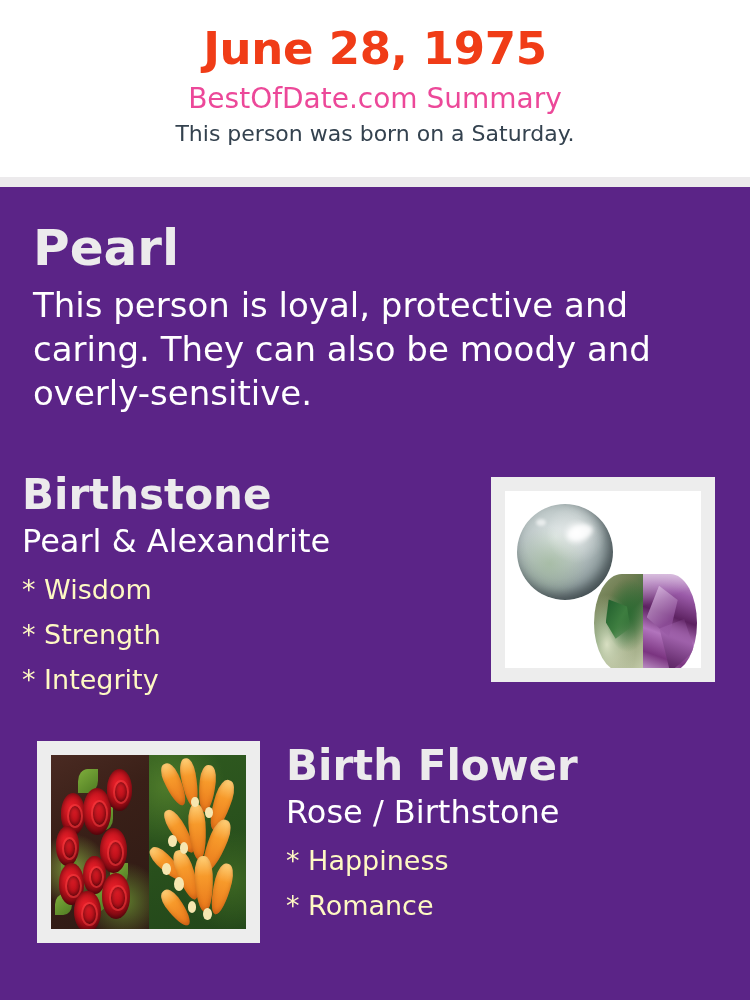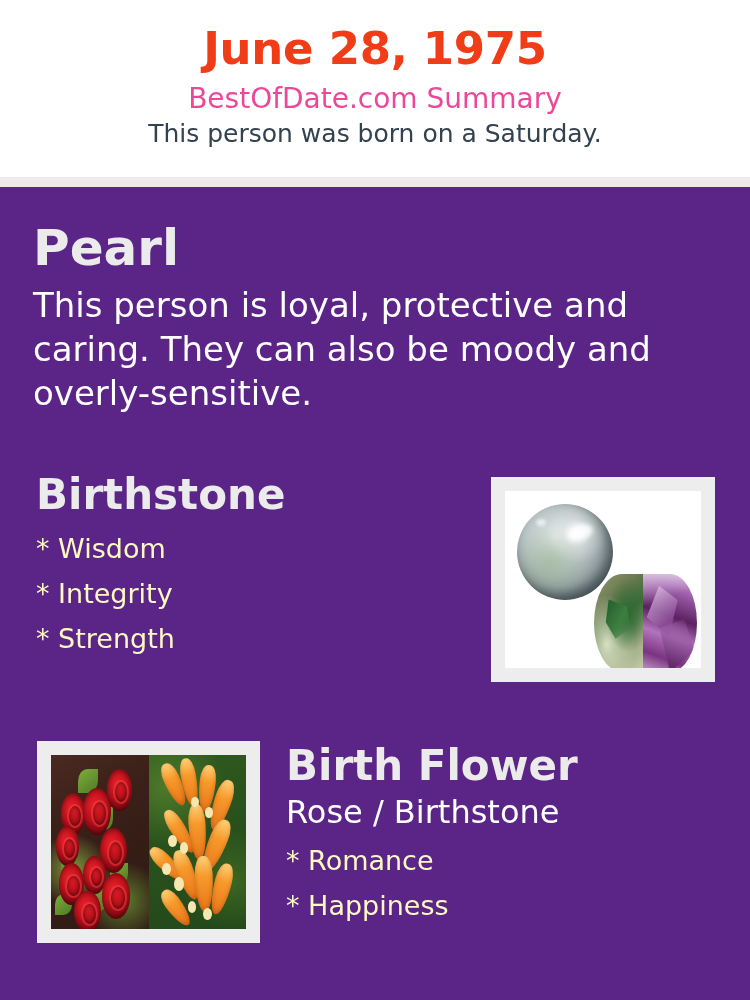--- a/index.html
+++ b/index.html
@@ -45,21 +45,21 @@
     margin: 0;
     padding-top: 6px;
     font-size: 28px;
     line-height: 34px;
     font-weight: normal;
     color: #ec4899;
   }
   .header-dayline {
     margin: 0;
     padding-top: 3px;
-    font-size: 25px;
+    font-size: 22px;
     line-height: 30px;
     font-weight: normal;
     color: #34424f;
   }
   .header-rule {
     position: absolute;
     left: 0;
     top: 177px;
     width: 750px;
     height: 10px;
@@ -124,21 +124,21 @@
     font-size: 27px;
     line-height: 45px;
     font-weight: normal;
     color: #fef9c3;
     white-space: pre;
   }
 
   
   .birthstone-text {
     position: absolute;
-    left: 36px;
+    left: 22px;
     top: 283px;
     width: 440px;
   }
   .photo-frame {
     position: absolute;
     background: #ededed;
     padding: 14px;
     box-sizing: border-box;
   }
   .photo-inner {
@@ -336,24 +336,25 @@
 
   <div class="body-panel">
 
     <div class="zodiac">
       <h2 class="zodiac-name">Pearl</h2>
       <p class="zodiac-desc">This person is loyal, protective and caring. They can also be moody and overly-sensitive.</p>
     </div>
 
     <div class="birthstone-text">
       <h2 class="sec-title">Birthstone</h2>
+      <div class="sec-sub">Pearl &amp; Alexandrite</div>
       <ul class="sec-bullets">
         <li>* Wisdom</li>
+        <li>* Strength</li>
         <li>* Integrity</li>
-        <li>* Strength</li>
       </ul>
     </div>
 
     <div class="photo-frame birthstone-frame">
       <div class="photo-inner">
         <div class="pearl"></div>
         <div class="alexandrite">
           <div class="alex-rough"></div>
           <div class="alex-gem"></div>
         </div>
@@ -401,19 +402,19 @@
           <div class="honey-tip" style="left:40%;top:84%;width:9%;height:7%;"></div>
           <div class="honey-tip" style="left:56%;top:88%;width:9%;height:7%;"></div>
         </div>
       </div>
     </div>
 
     <div class="birthstone-text" style="left:286px; top:554px; width:440px;">
       <h2 class="sec-title">Birth Flower</h2>
       <div class="sec-sub">Rose / Birthstone</div>
       <ul class="sec-bullets">
+        <li>* Happiness</li>
         <li>* Romance</li>
-        <li>* Happiness</li>
       </ul>
     </div>
 
   </div>
 </div>
 
 </body></html>

